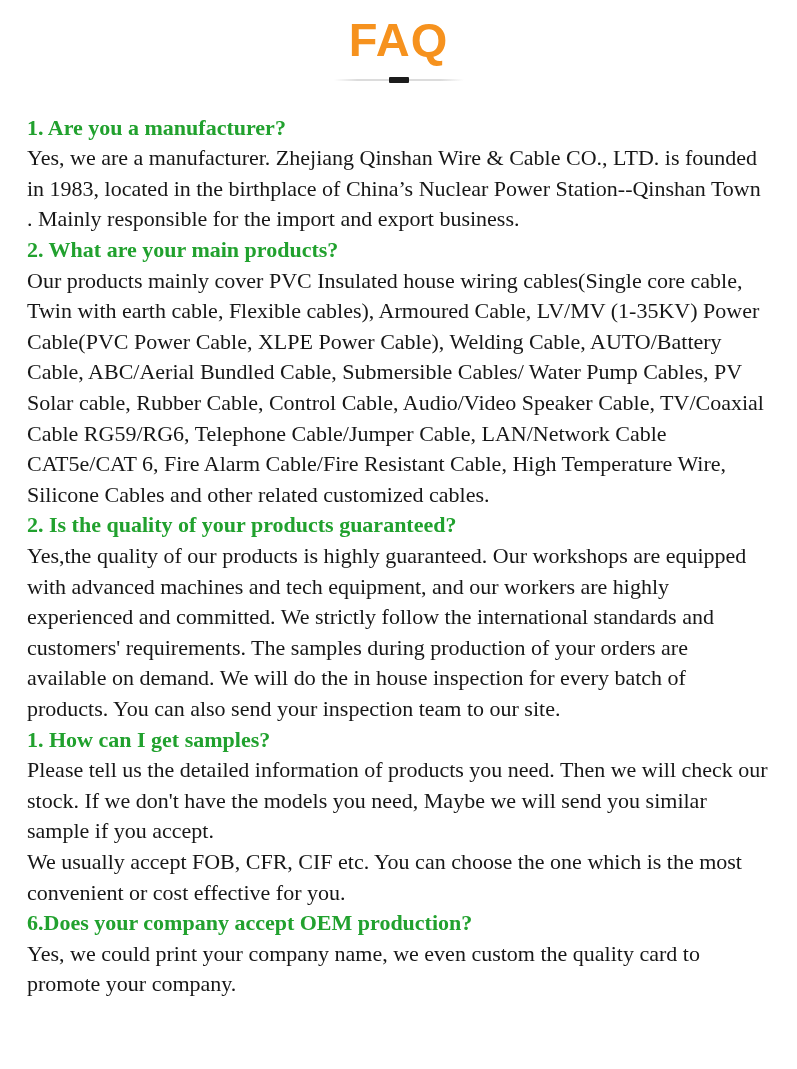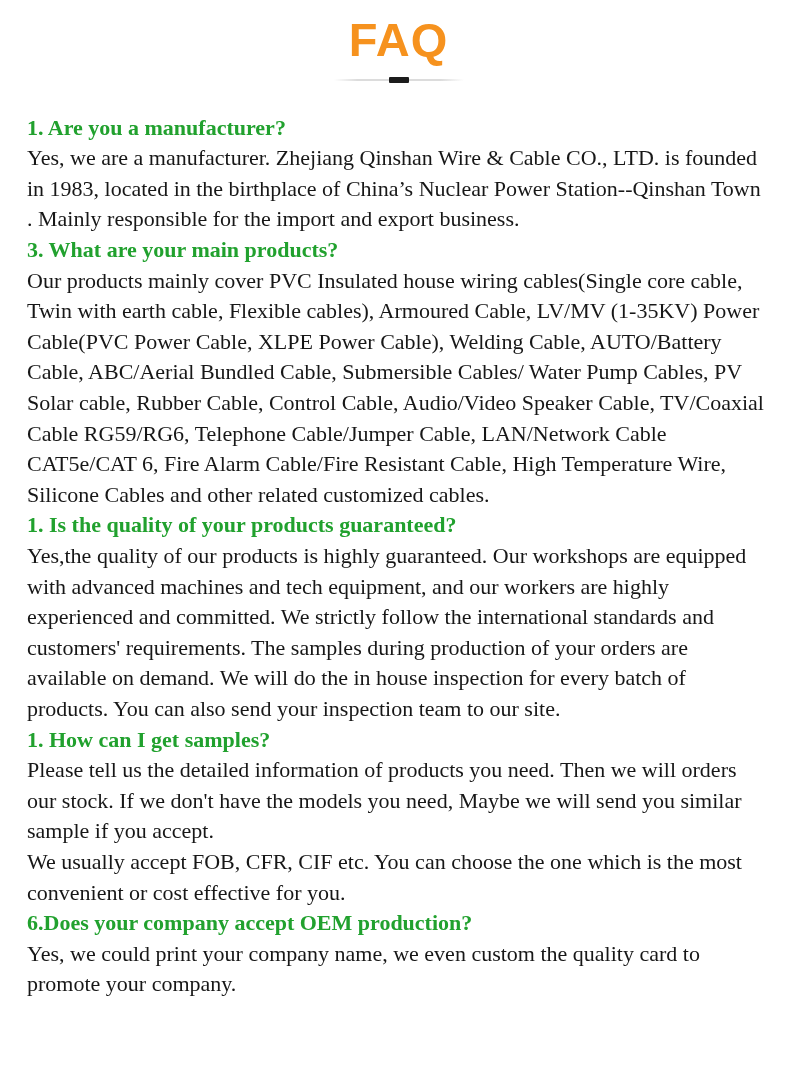--- a/index.html
+++ b/index.html
@@ -66,32 +66,32 @@
   </div>
 
   <div class="faq-list">
 
     <div>
       <div class="faq-question">1. Are you a manufacturer?</div>
       <div class="faq-answer">Yes, we are a manufacturer. Zhejiang Qinshan Wire &amp; Cable CO., LTD. is founded in 1983, located in the birthplace of China’s Nuclear Power Station--Qinshan Town . Mainly responsible for the import and export business.</div>
     </div>
 
     <div>
-      <div class="faq-question">3. What are your main products?</div>
+      <div class="faq-question">2. What are your main products?</div>
       <div class="faq-answer">Our products mainly cover PVC Insulated house wiring cables(Single core cable, Twin with earth cable, Flexible cables), Armoured Cable, LV/MV (1-35KV) Power Cable(PVC Power Cable, XLPE Power Cable), Welding Cable, AUTO/Battery Cable, ABC/Aerial Bundled Cable, Submersible Cables/ Water Pump Cables, PV Solar cable, Rubber Cable, Control Cable, Audio/Video Speaker Cable, TV/Coaxial Cable RG59/RG6, Telephone Cable/Jumper Cable, LAN/Network Cable CAT5e/CAT 6, Fire Alarm Cable/Fire Resistant Cable, High Temperature Wire, Silicone Cables and other related customized cables.</div>
     </div>
 
     <div>
-      <div class="faq-question">1. Is the quality of your products guaranteed?</div>
+      <div class="faq-question">2. Is the quality of your products guaranteed?</div>
       <div class="faq-answer">Yes,the quality of our products is highly guaranteed. Our workshops are equipped with advanced machines and tech equipment, and our workers are highly experienced and committed. We strictly follow the international standards and customers' requirements. The samples during production of your orders are available on demand. We will do the in house inspection for every batch of products. You can also send your inspection team to our site.</div>
     </div>
 
     <div>
       <div class="faq-question">1. How can I get samples?</div>
-      <div class="faq-answer">Please tell us the detailed information of products you need. Then we will orders our stock. If we don't have the models you need, Maybe we will send you similar sample if you accept.</div>
+      <div class="faq-answer">Please tell us the detailed information of products you need. Then we will check our stock. If we don't have the models you need, Maybe we will send you similar sample if you accept.</div>
     </div>
 
     <div>
       <div class="faq-answer">We usually accept FOB, CFR, CIF etc. You can choose the one which is the most convenient or cost effective for you.</div>
     </div>
 
     <div>
       <div class="faq-question">6.Does your company accept OEM production?</div>
       <div class="faq-answer">Yes, we could print your company name, we even custom the quality card to promote your company.</div>
     </div>

